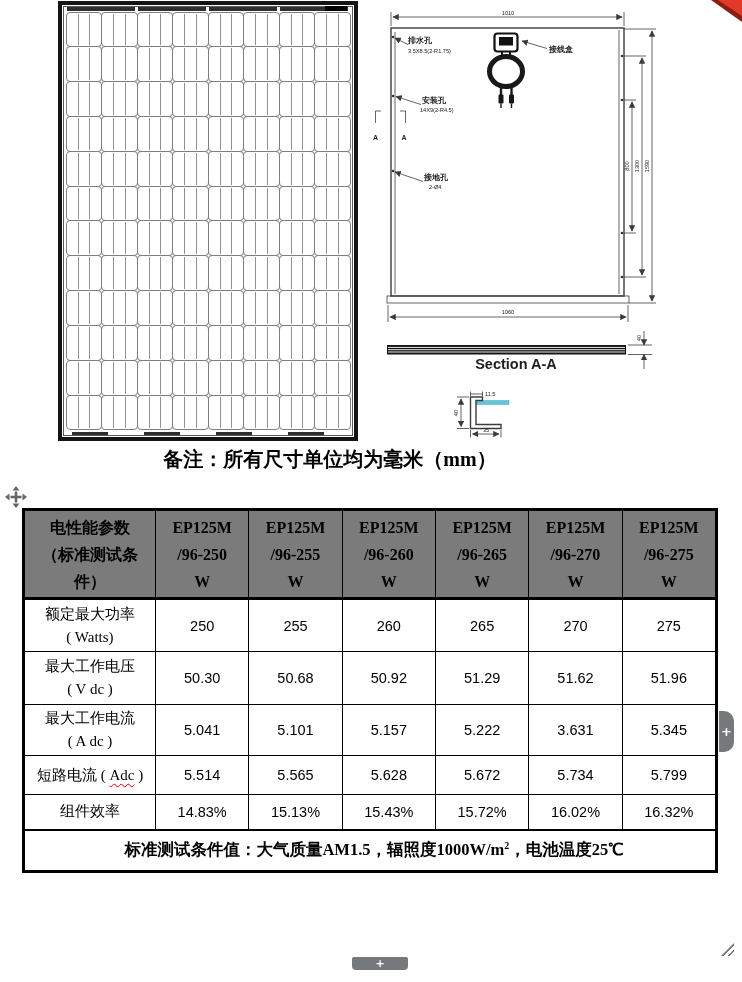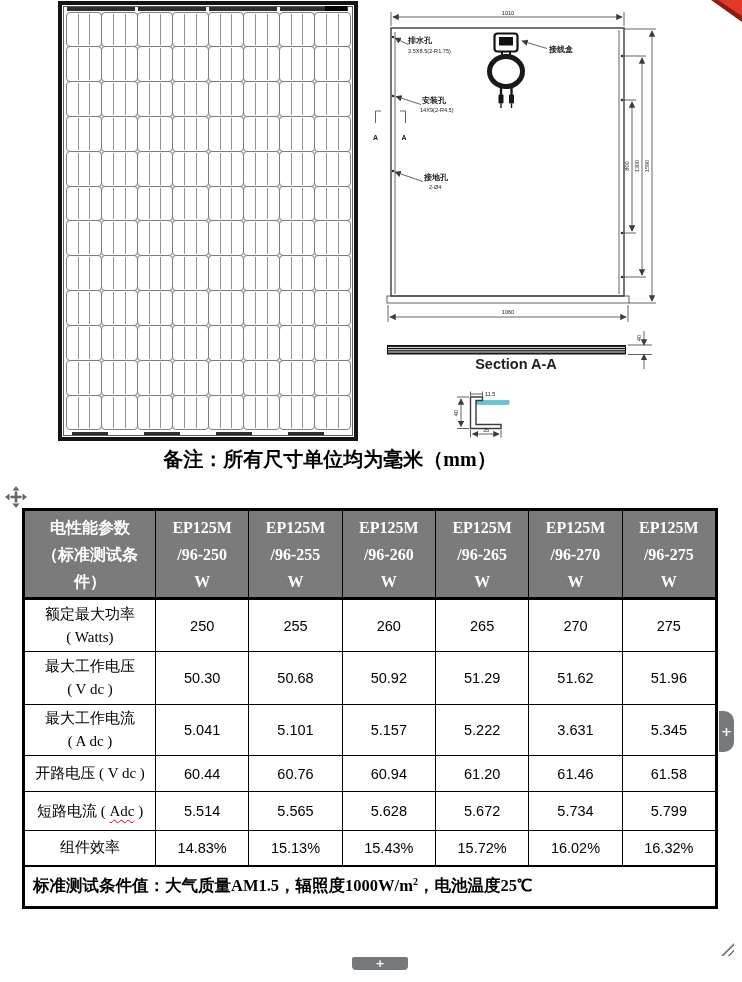--- a/index.html
+++ b/index.html
@@ -45,30 +45,30 @@
   #flap-bottom{left:352px;top:957px;width:56px;height:13px;border-radius:2px 2px 4px 4px;font-size:11px;}
   #resize-handle{position:absolute;left:721px;top:943px;width:13px;height:13px;
         background:repeating-linear-gradient(135deg,#75797c 0 2px,#fff 2px 4.5px);
         clip-path:polygon(100% 0,100% 100%,0 100%);}
   #move-handle{position:absolute;left:5px;top:486px;width:22px;height:22px;}
 
   
   #spec-wrap{position:absolute;left:22px;top:508px;width:696px;border:2px solid #000;box-sizing:border-box;}
   table{border-collapse:collapse;table-layout:fixed;width:100%;}
   td,th{border:1px solid #000;padding:0;text-align:center;vertical-align:middle;overflow:hidden;}
-  thead th{background:#7b7b7b;color:#ffffff;height:86px;
+  thead th{background:#7b7b7b;color:#000000;height:86px;
         font-family:"Liberation Serif",serif;font-weight:bold;}
   thead th .hline{line-height:27px;font-size:16px;}
   thead th{border-bottom:3px solid #000;}
   tbody td.lbl{font-family:"Liberation Serif",serif;font-size:15px;}
   tbody td.lbl .lline{line-height:23px;}
   tbody td.val{font-family:"Liberation Sans",sans-serif;font-size:14.5px;}
   tr.r0{height:53px;} tr.r1{height:35px;} tr.r2{height:53px;} tr.r3{height:51px;}
   tr.r4{height:36px;} tr.r5{height:39px;margin-top:11px;} tr.r6{height:35px;}
-  tr.footrow td{border-top:2px solid #000;height:39px;text-align:left;
+  tr.footrow td{border-top:2px solid #000;height:39px;text-align:center;
         font-family:"Liberation Serif",serif;font-weight:bold;font-size:16.5px;padding-left:8px;}
   tr.footrow sup{font-size:10px;}
   .wavy{text-decoration:underline;text-decoration-style:wavy;text-decoration-color:#d00;
         text-decoration-thickness:1px;text-underline-offset:3px;}
 </style>
 </head>
 <body>
 
 <div id="page">
 
@@ -396,31 +396,20 @@
               <div class="lline">最大工作电流</div>
               <div class="lline">( A dc )</div>
             </td>
             <td class="val">5.041</td>
             <td class="val">5.101</td>
             <td class="val">5.157</td>
             <td class="val">5.222</td>
             <td class="val">3.631</td>
             <td class="val">5.345</td>
           </tr>
-          <tr class="r4">
-            <td class="lbl">
-              <div class="lline">开路电压 ( V dc )</div>
-            </td>
-            <td class="val">60.44</td>
-            <td class="val">60.76</td>
-            <td class="val">60.94</td>
-            <td class="val">61.20</td>
-            <td class="val">61.46</td>
-            <td class="val">61.58</td>
-          </tr>
           <tr class="r5">
             <td class="lbl">
               <div class="lline"><span>短路电流 ( </span><span class="wavy">Adc</span><span> )</span></div>
             </td>
             <td class="val">5.514</td>
             <td class="val">5.565</td>
             <td class="val">5.628</td>
             <td class="val">5.672</td>
             <td class="val">5.734</td>
             <td class="val">5.799</td>

